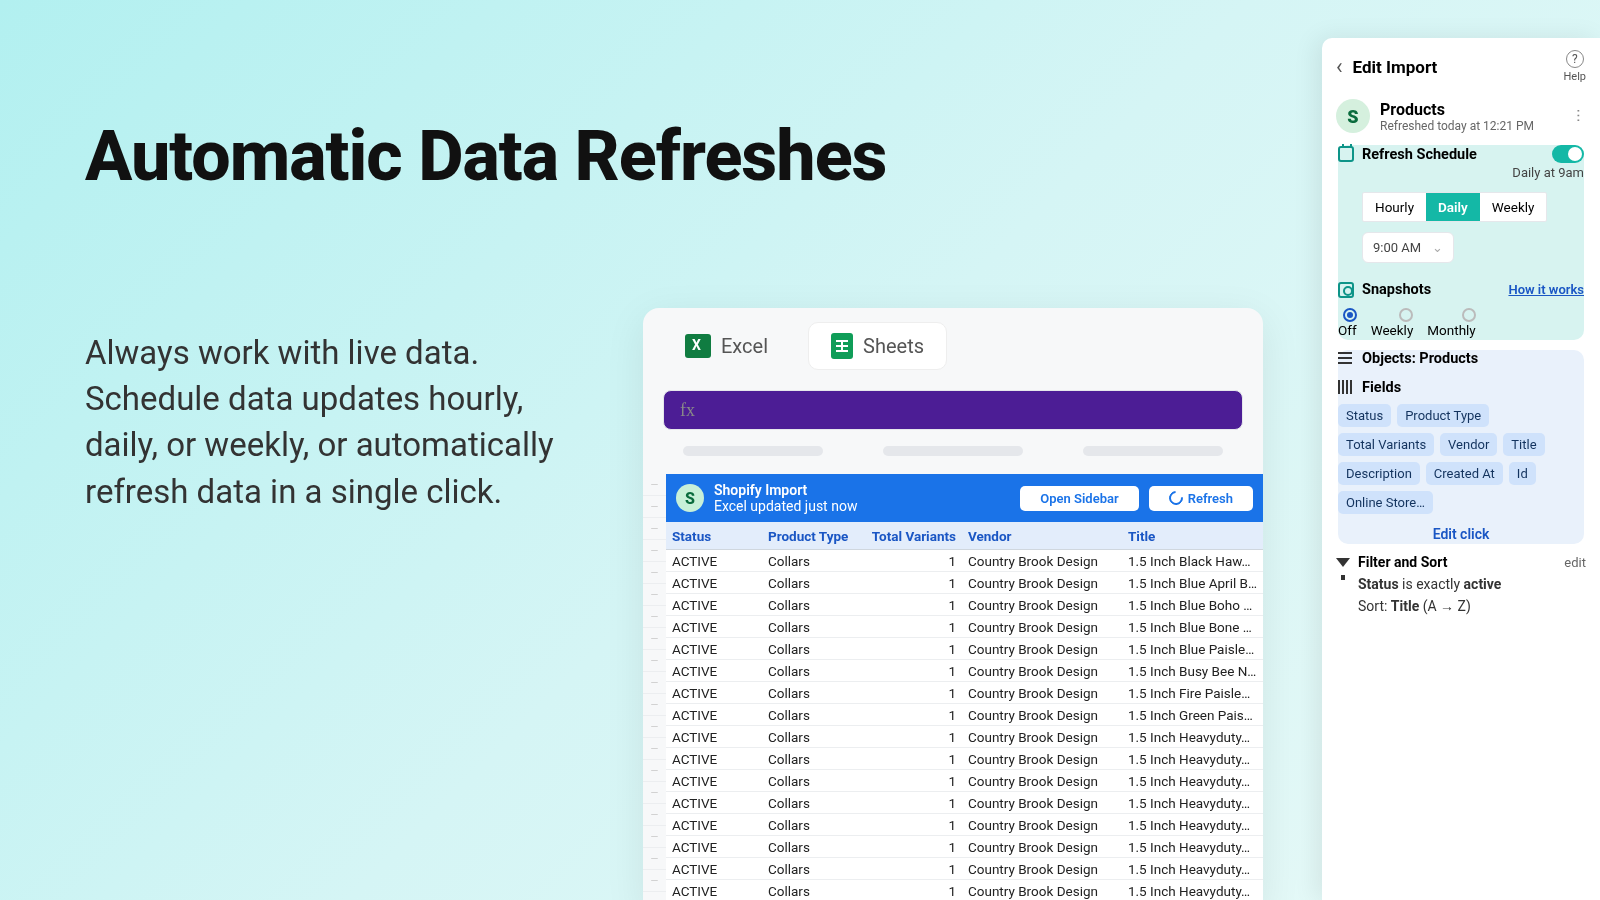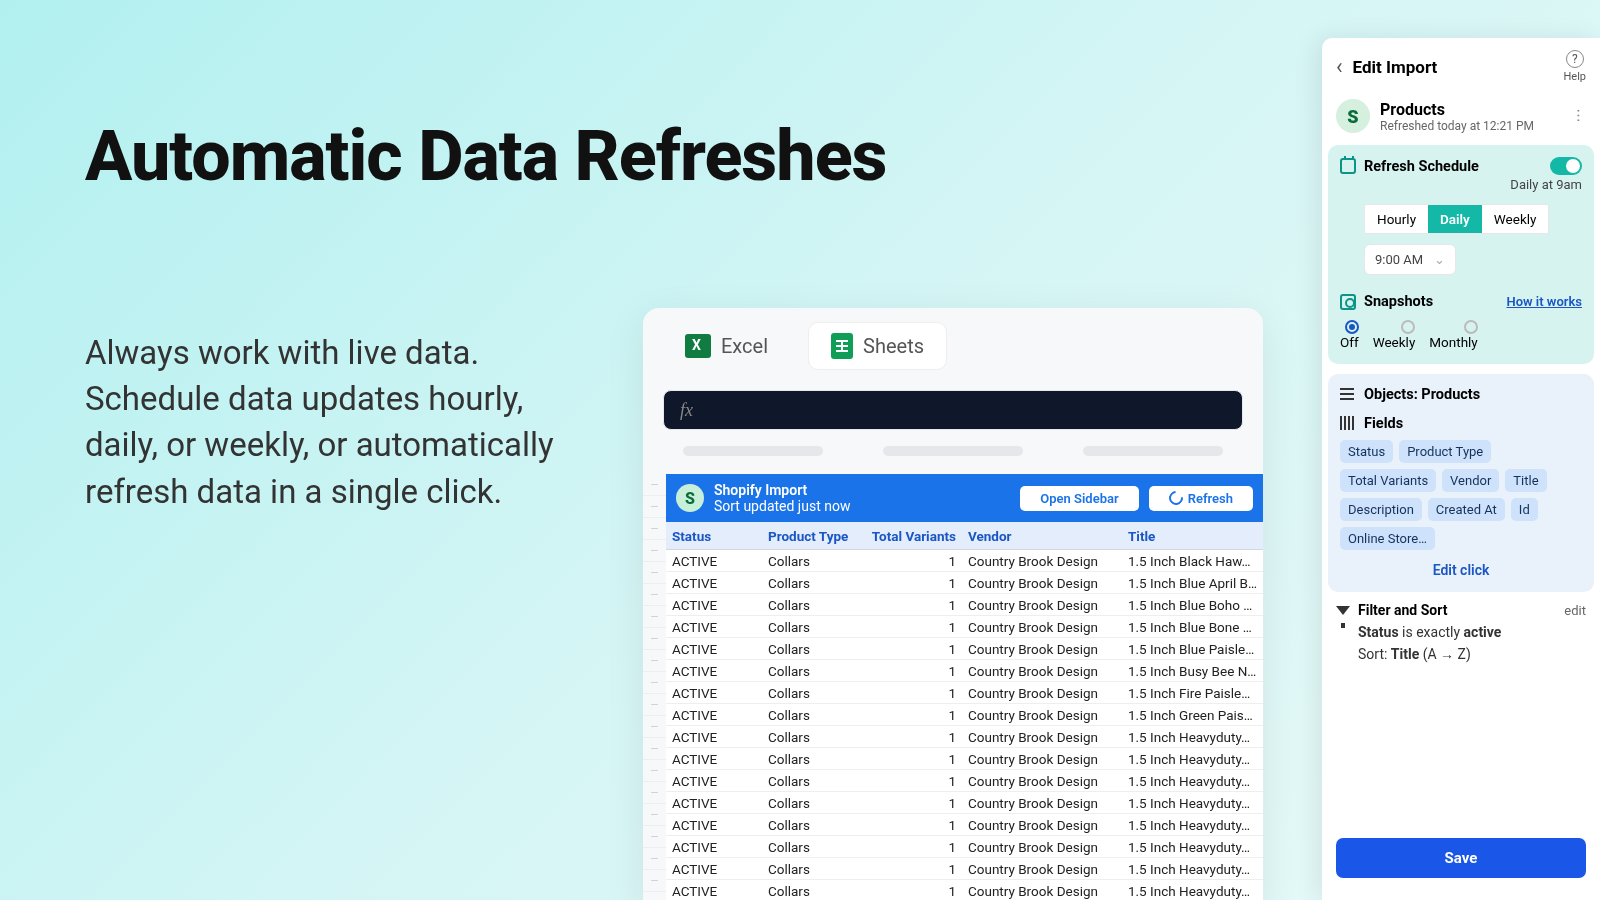--- a/index.html
+++ b/index.html
@@ -75,28 +75,27 @@
 .icon-excel {
   width: 26px; height: 24px; position: relative;
   background: #107c41; border-radius: 3px;
 }
 .icon-excel::after {
   content: "X"; color: #fff; font-weight: 700; font-size: 14px;
   position: absolute; top: 3px; left: 7px;
 }
 .fx-row {
   margin: 20px 20px 8px 20px;
-  background: #0f172a;
+  background: #4c1d95;
   border: 1px solid #e5e7eb;
   border-radius: 8px;
   height: 40px;
   display: flex; align-items: center;
   padding: 0 16px;
   color: #888;
-  font-style: italic;
   font-family: "Times New Roman", serif;
   font-size: 18px;
 }
 .sk-row {
   display: flex; gap: 60px; padding: 8px 40px 18px 40px;
 }
 .sk { height: 10px; background: #e5e7eb; border-radius: 5px; flex: 1; }
 .grid-wrap { display: flex; }
 .rownums {
   width: 26px; background: #f7f8f9;
@@ -177,21 +176,21 @@
 }
 .prod-row .s-badge {
   width: 34px; height: 34px; border-radius: 17px; background: #d5f0de;
   display: flex; align-items: center; justify-content: center;
   color: #0a6b3d; font-weight: 900; font-size: 18px;
 }
 .prod-row .meta .t { font-weight: 700; font-size: 16px; }
 .prod-row .meta .s { font-size: 12px; color: #666; }
 .prod-row .dots { margin-left: auto; color: #888; letter-spacing: 1px; transform: rotate(90deg); font-size: 14px;}
 .card {
-  margin: 0 6px 10px; border-radius: 10px; padding: 12px;
+  margin: 0 16px 10px; border-radius: 10px; 
 }
 .card.teal { background: #d7f3f0; }
 .card.blue { background: #e9f1fb; }
 .card h4 {
   font-size: 14.5px; font-weight: 700; display: flex; align-items: center; gap: 8px;
 }
 .ic {
   width: 16px; height: 16px; display: inline-block; position: relative;
 }
 .ic.cal { border: 2px solid #0d9488; border-radius: 3px; }
@@ -287,21 +286,21 @@
         <div>—</div>
         <div>—</div>
         <div>—</div>
         <div>—</div>
       </div>
     <div class="grid">
       <div class="import-bar">
         <div class="s-badge">S</div>
         <div class="txt">
           <div class="t1">Shopify Import</div>
-          <div>Sort updated just now</div>
+          <div>Excel updated just now</div>
         </div>
         <div class="spacer"></div>
         <div class="btn">Open Sidebar</div>
         <div class="btn">
           <span class="refresh-ic"></span>
           <span>Refresh</span>
         </div>
       </div>
       <div class="thead">
         <div class="c1">Status</div>
@@ -510,16 +509,13 @@
   <div class="fs-row">
     <span class="ic funnel"></span>
     <b>Filter and Sort</b>
     <span class="edit">edit</span>
   </div>
   <div class="fs-body">
     <div><b>Status</b><span> is exactly </span><b>active</b></div>
     <div style="margin-top:6px"><span>Sort: </span><b>Title</b><span> (A → Z)</span></div>
   </div>
 
-  <div class="savebar">
-    <div class="savebtn">Save</div>
-  </div>
 </div>
 
 </body></html>

